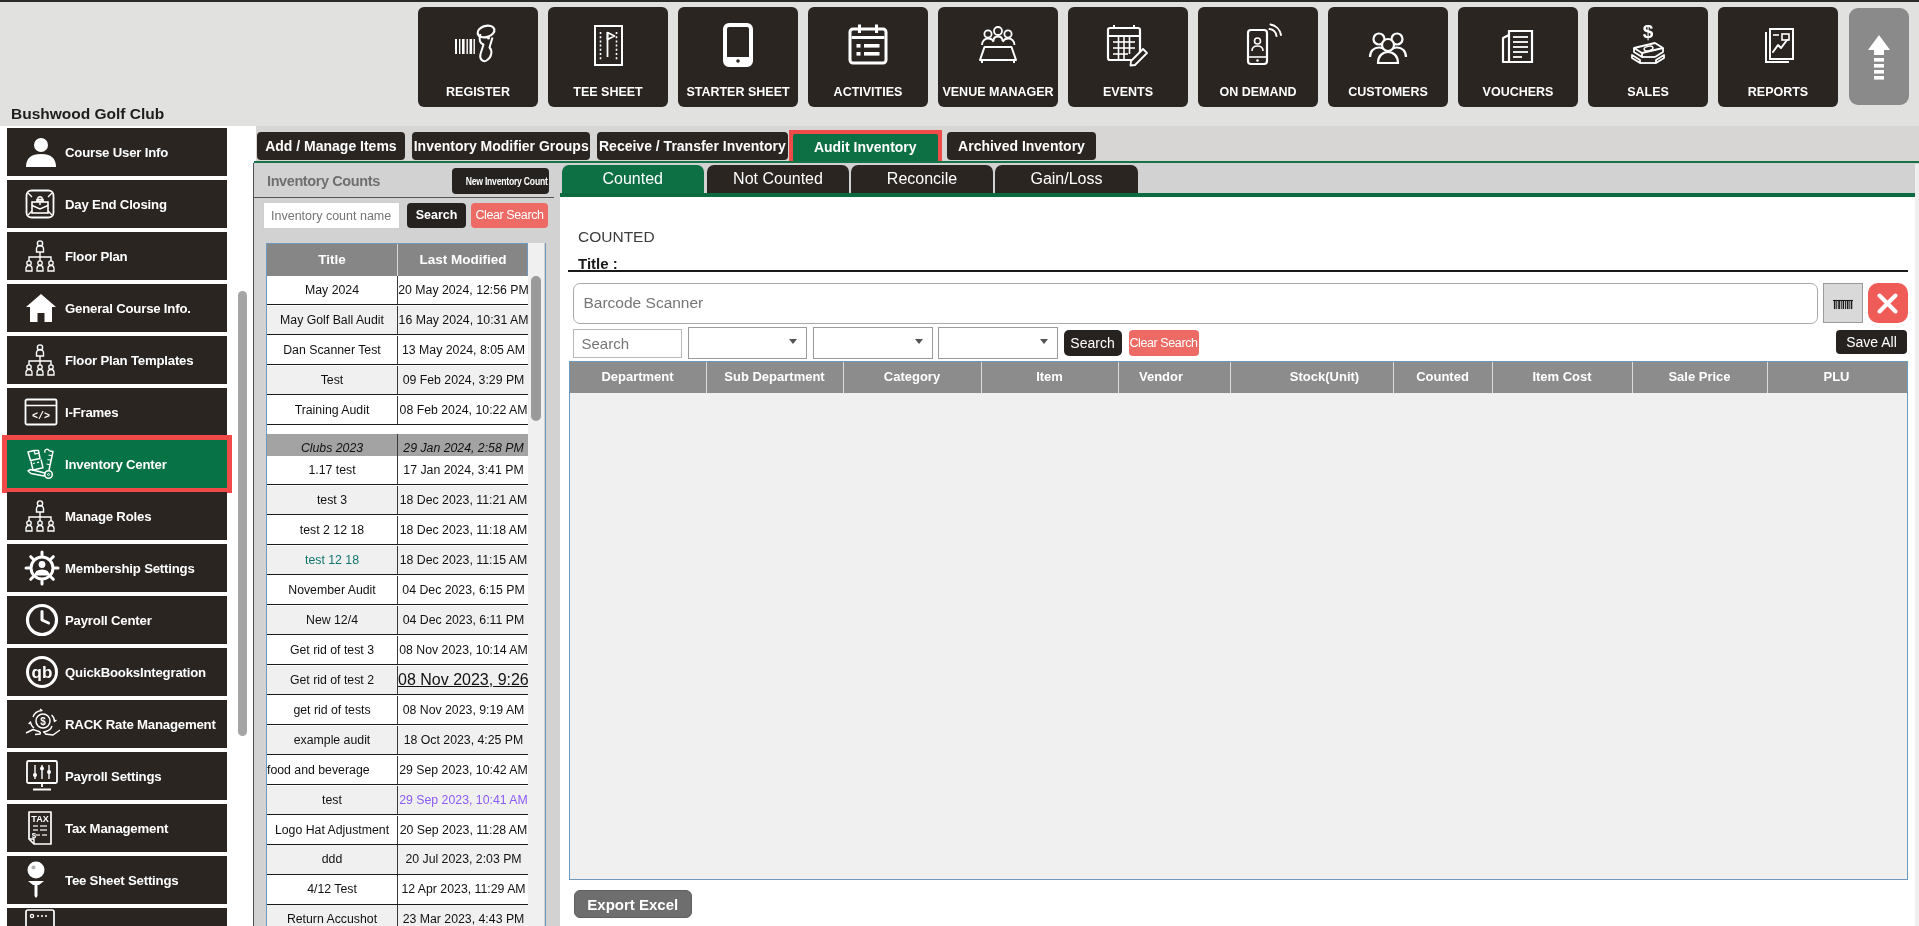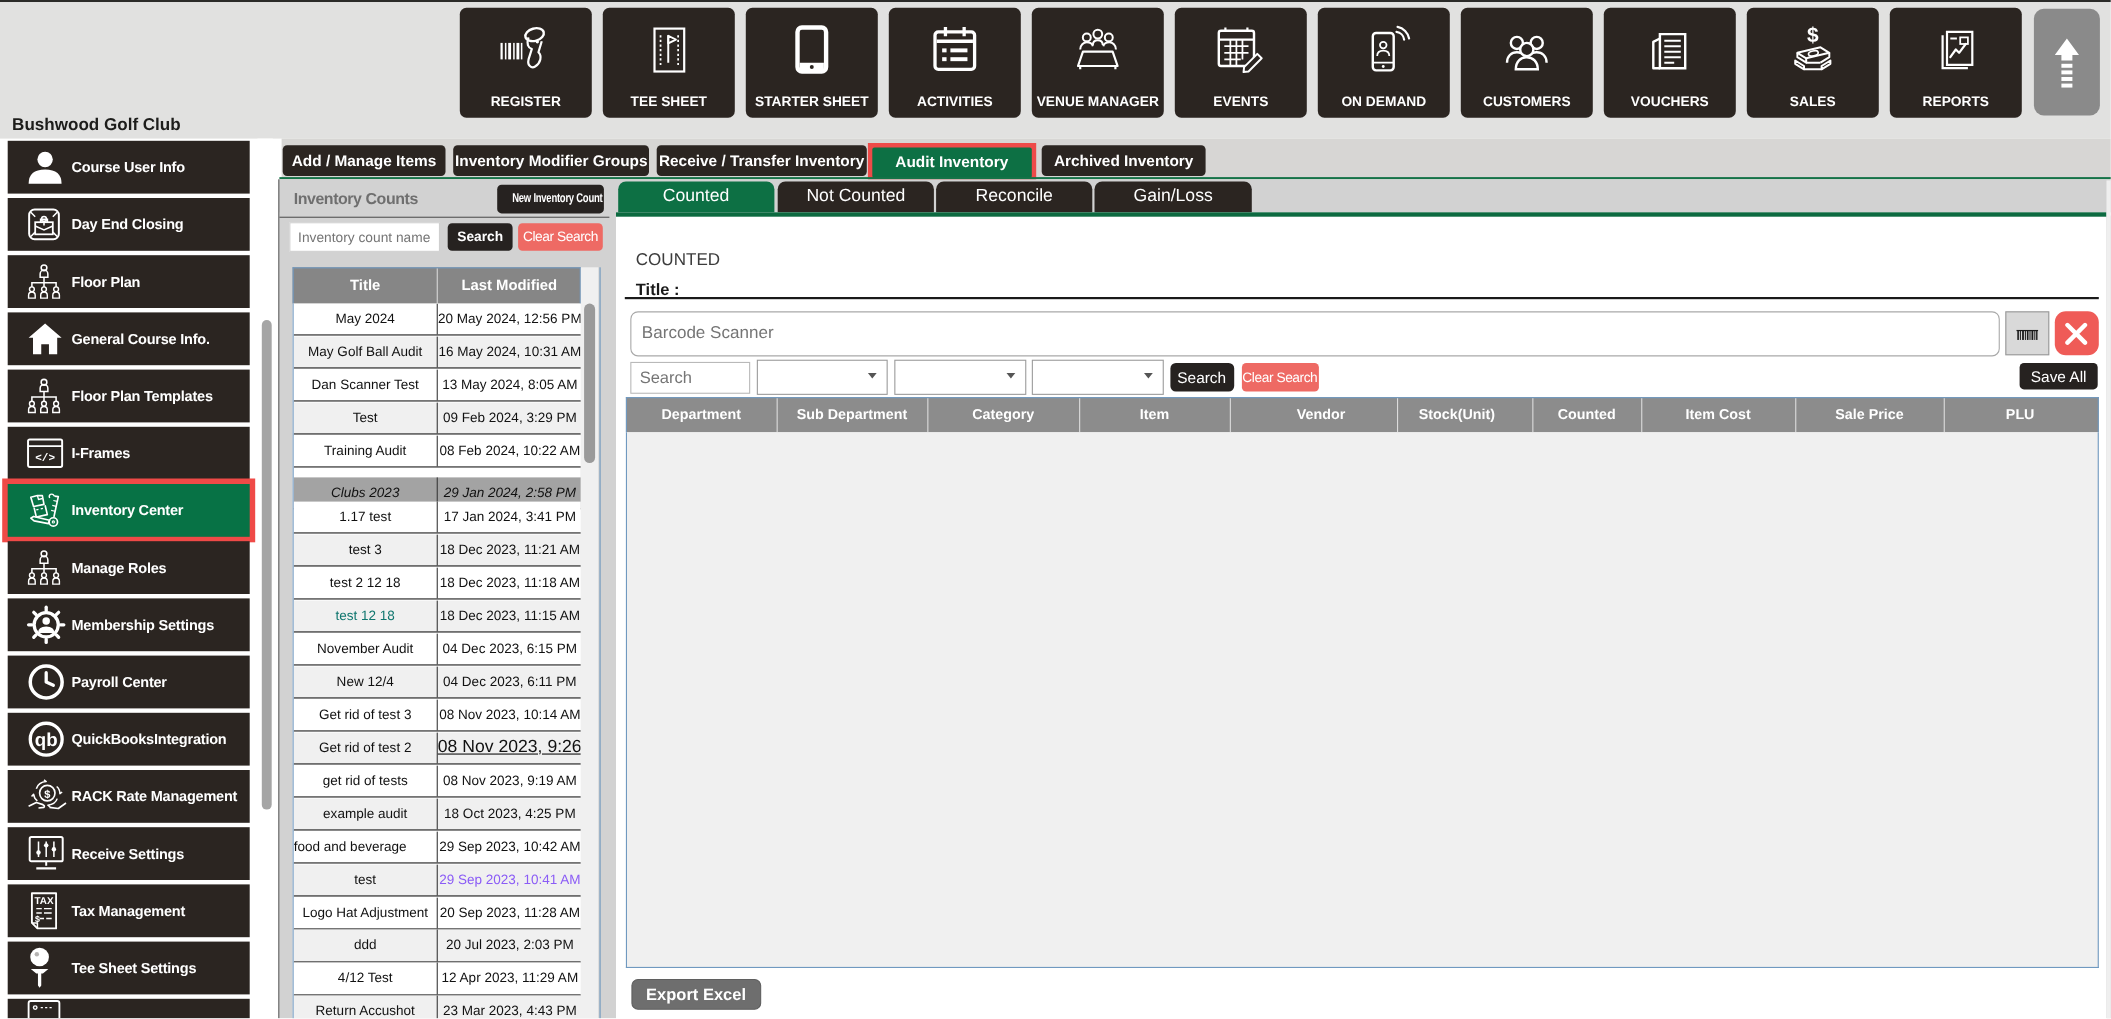--- a/index.html
+++ b/index.html
@@ -339,21 +339,21 @@
           <line x1="25" y1="6" x2="25" y2="20"></line>
         </g>
         <g fill="#fff" stroke="none">
           <circle cx="11" cy="16" r="2"></circle>
           <circle cx="18" cy="9.5" r="2"></circle>
           <circle cx="25" cy="13" r="2"></circle>
         </g>
         <line x1="18" y1="24" x2="18" y2="28" stroke-width="1.8"></line>
         <line x1="9" y1="30.5" x2="27" y2="30.5" stroke-width="2"></line>
       </svg>
-<div class="mtx">Receive Settings</div>
+<div class="mtx">Payroll Settings</div>
     </div>
 <div class="mi" style="top:804px;">
 <svg width="32" height="36" viewBox="0 0 32 36" fill="none" stroke="#fff">
         <path d="M5 2 L27 2 L27 34 L10 34 L5 29 Z" stroke-width="1.7" stroke-linejoin="round"></path>
         <path d="M10 34 L10 29 L5 29" stroke-width="1.4"></path>
         <text x="16" y="12" text-anchor="middle" fill="#fff" stroke="none" font-size="9" font-weight="bold" font-family="Liberation Sans,sans-serif">TAX</text>
         <g stroke-width="1.2">
           <line x1="9" y1="16" x2="14" y2="16"></line>
           <line x1="16" y1="16" x2="23" y2="16"></line>
           <line x1="9" y1="20" x2="14" y2="20"></line>
@@ -547,21 +547,21 @@
     </div>
 <div class="abs dbtn" style="left:1063.5px;top:330px;width:58px;height:26px;font-size:14px;line-height:26px;border-radius:5px;">Search</div>
 <div class="abs rbtn" style="left:1128.5px;top:330px;width:70px;height:26px;font-size:12.5px;line-height:26px;letter-spacing:-0.4px;">Clear Search</div>
 <div class="abs dbtn" style="left:1836px;top:330px;width:71px;height:24px;font-size:14px;line-height:24px;">Save All</div>
 
 <div class="abs" style="left:568.5px;top:361px;width:1339.5px;height:32px;background:#8c8c8c;border:1px solid #7099c0;border-bottom:none;box-sizing:border-box;">
 <div class="hcell" style="left:0;width:137px;line-height:30px;">Department</div>
 <div class="hcell" style="left:137px;width:137px;line-height:30px;">Sub Department</div>
 <div class="hcell" style="left:274px;width:138px;line-height:30px;">Category</div>
 <div class="hcell" style="left:412px;width:137px;line-height:30px;">Item</div>
-<div class="hcell" style="left:563px;width:138px;line-height:30px;">Vendor</div>
+<div class="hcell" style="left:523px;width:138px;line-height:30px;">Vendor</div>
 <div class="hcell" style="left:687px;width:137px;line-height:30px;">Stock(Unit)</div>
 <div class="hcell" style="left:824px;width:99px;line-height:30px;">Counted</div>
 <div class="hcell" style="left:923px;width:140px;line-height:30px;">Item Cost</div>
 <div class="hcell" style="left:1063px;width:135px;line-height:30px;">Sale Price</div>
 <div class="hcell" style="left:1198px;width:138px;line-height:30px;border-right:none;">PLU</div>
 </div>
 <div class="abs" style="left:568.5px;top:393px;width:1339.5px;height:487px;background:#f0f0f0;border:1px solid #7099c0;border-top:none;box-sizing:border-box;"></div>
 <div class="abs" style="left:573.5px;top:890px;width:118.5px;height:28px;background:#6e6e6e;border:1px solid #5f5f5f;border-radius:6px;color:#fff;font-size:15px;font-weight:bold;text-align:center;line-height:27px;box-sizing:border-box;">Export Excel</div>
 <div class="abs" style="left:1914.5px;top:164px;width:4.5px;height:762px;background:#efefef;"></div>
 </div>

